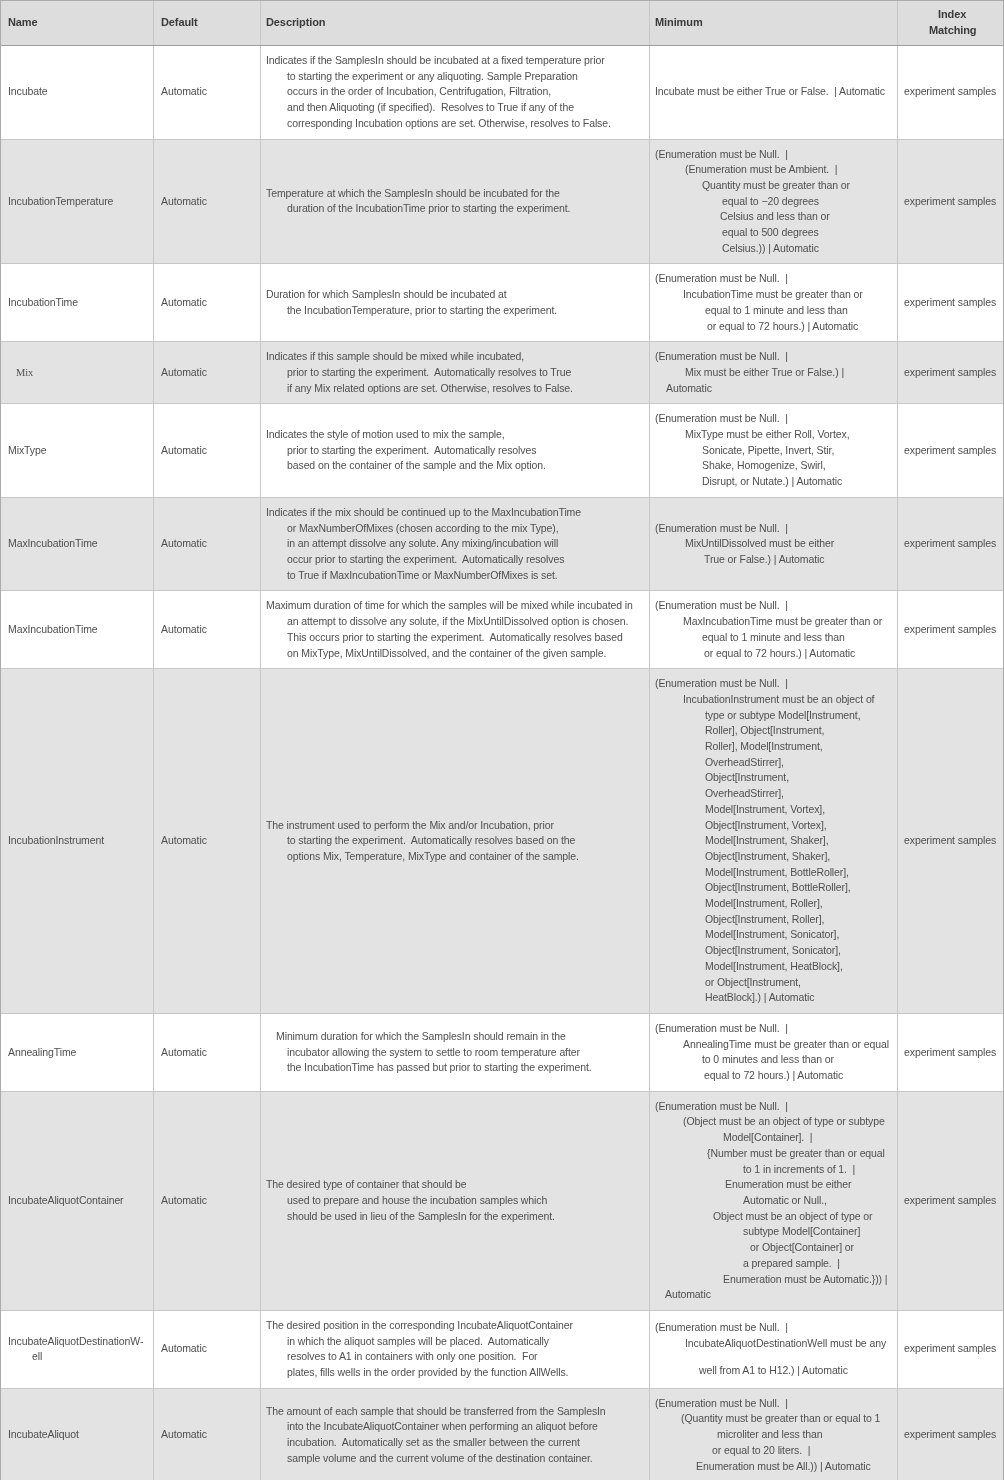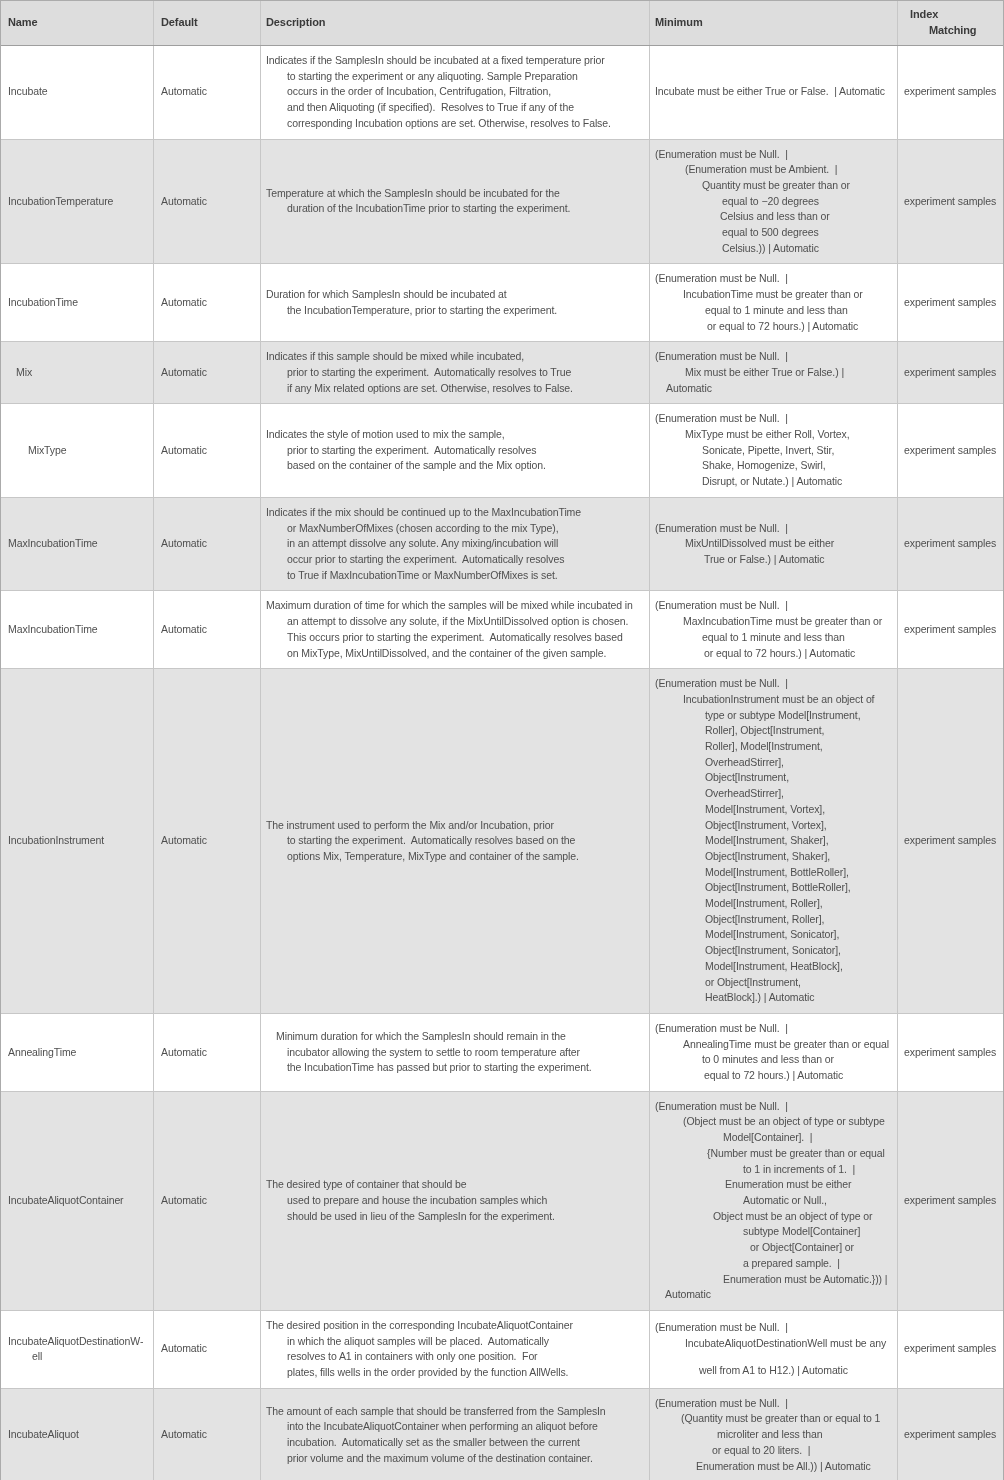--- a/index.html
+++ b/index.html
@@ -71,21 +71,21 @@
       <div class="cell c-default">
         <div class="ln" style="padding-left: 0px;">Default</div>
       </div>
       <div class="cell c-description">
         <div class="ln" style="padding-left: 0px;">Description</div>
       </div>
       <div class="cell c-pattern">
         <div class="ln" style="padding-left: 0px;">Minimum</div>
       </div>
       <div class="cell c-index">
-        <div class="ln" style="padding-left: 6px;">Index</div>
+        <div class="ln" style="padding-left: 6px; margin-left: 28px;">Index</div>
         <div class="ln" style="padding-left: 25px;">Matching</div>
       </div>
     </div>
     <div class="row plain">
       <div class="cell c-name">
         <div class="ln" style="padding-left: 0px;">Incubate</div>
       </div>
       <div class="cell c-default">
         <div class="ln" style="padding-left: 0px;">Automatic</div>
       </div>
@@ -143,42 +143,42 @@
         <div class="ln" style="padding-left: 28px;">IncubationTime must be greater than or</div>
         <div class="ln" style="padding-left: 50px;">equal to 1 minute and less than</div>
         <div class="ln" style="padding-left: 52px;">or equal to 72 hours.) | Automatic</div>
       </div>
       <div class="cell c-index">
         <div class="ln" style="padding-left: 0px;">experiment samples</div>
       </div>
     </div>
     <div class="row shaded">
       <div class="cell c-name">
-        <div class="ln" style="padding-left: 8px;">Mix</div>
+        <div class="ln" style="padding-left: 8px; font-family: Liberation Serif, serif;">Mix</div>
       </div>
       <div class="cell c-default">
         <div class="ln" style="padding-left: 0px;">Automatic</div>
       </div>
       <div class="cell c-description">
         <div class="ln" style="padding-left: 0px;">Indicates if this sample should be mixed while incubated,</div>
         <div class="ln" style="padding-left: 21px;">prior to starting the experiment.  Automatically resolves to True</div>
         <div class="ln" style="padding-left: 21px;">if any Mix related options are set. Otherwise, resolves to False.</div>
       </div>
       <div class="cell c-pattern">
         <div class="ln" style="padding-left: 0px;">(Enumeration must be Null.  |</div>
         <div class="ln" style="padding-left: 30px;">Mix must be either True or False.) |</div>
         <div class="ln" style="padding-left: 11px;">Automatic</div>
       </div>
       <div class="cell c-index">
         <div class="ln" style="padding-left: 0px;">experiment samples</div>
       </div>
     </div>
     <div class="row plain">
       <div class="cell c-name">
-        <div class="ln" style="padding-left: 0px; margin-left: 20px;">MixType</div>
+        <div class="ln" style="padding-left: 0px;">MixType</div>
       </div>
       <div class="cell c-default">
         <div class="ln" style="padding-left: 0px;">Automatic</div>
       </div>
       <div class="cell c-description">
         <div class="ln" style="padding-left: 0px;">Indicates the style of motion used to mix the sample,</div>
         <div class="ln" style="padding-left: 21px;">prior to starting the experiment.  Automatically resolves</div>
         <div class="ln" style="padding-left: 21px;">based on the container of the sample and the Mix option.</div>
       </div>
       <div class="cell c-pattern">
@@ -357,21 +357,21 @@
       <div class="cell c-name">
         <div class="ln" style="padding-left: 0px;">IncubateAliquot</div>
       </div>
       <div class="cell c-default">
         <div class="ln" style="padding-left: 0px;">Automatic</div>
       </div>
       <div class="cell c-description">
         <div class="ln" style="padding-left: 0px;">The amount of each sample that should be transferred from the SamplesIn</div>
         <div class="ln" style="padding-left: 21px;">into the IncubateAliquotContainer when performing an aliquot before</div>
         <div class="ln" style="padding-left: 21px;">incubation.  Automatically set as the smaller between the current</div>
-        <div class="ln" style="padding-left: 21px;">prior volume and the maximum volume of the destination container.</div>
+        <div class="ln" style="padding-left: 21px;">sample volume and the current volume of the destination container.</div>
       </div>
       <div class="cell c-pattern">
         <div class="ln" style="padding-left: 0px;">(Enumeration must be Null.  |</div>
         <div class="ln" style="padding-left: 26px;">(Quantity must be greater than or equal to 1</div>
         <div class="ln" style="padding-left: 62px;">microliter and less than</div>
         <div class="ln" style="padding-left: 57px;">or equal to 20 liters.  |</div>
         <div class="ln" style="padding-left: 41px;">Enumeration must be All.)) | Automatic</div>
       </div>
       <div class="cell c-index">
         <div class="ln" style="padding-left: 0px;">experiment samples</div>

